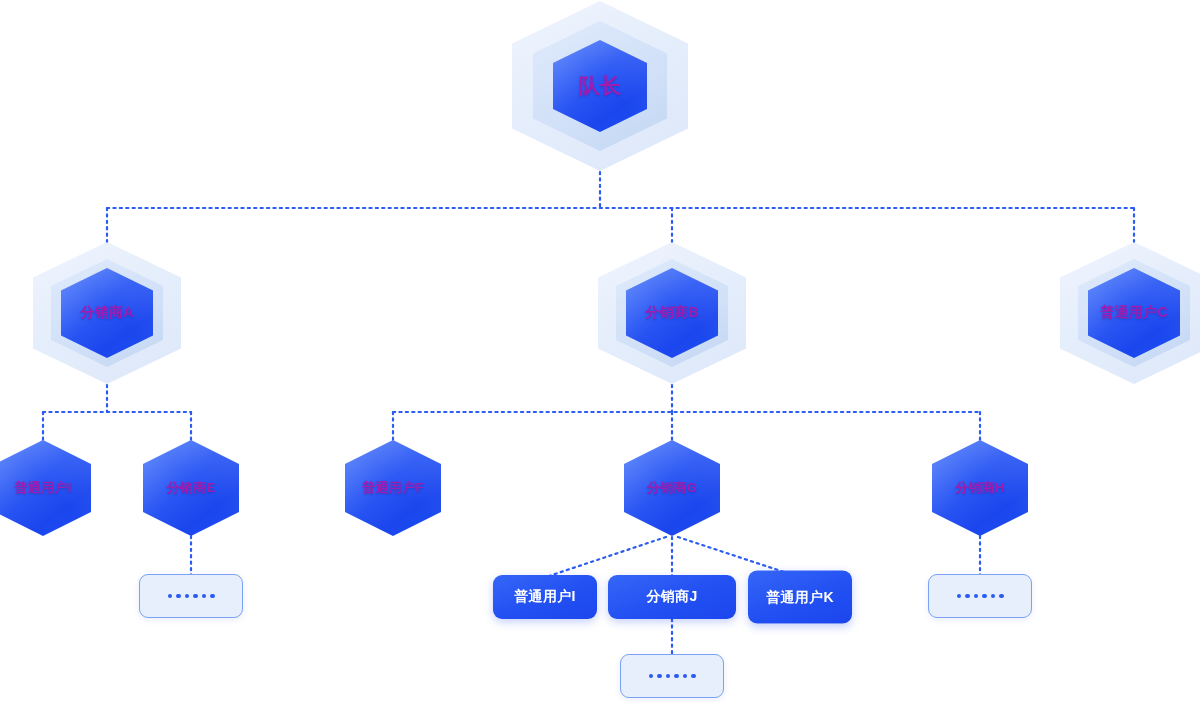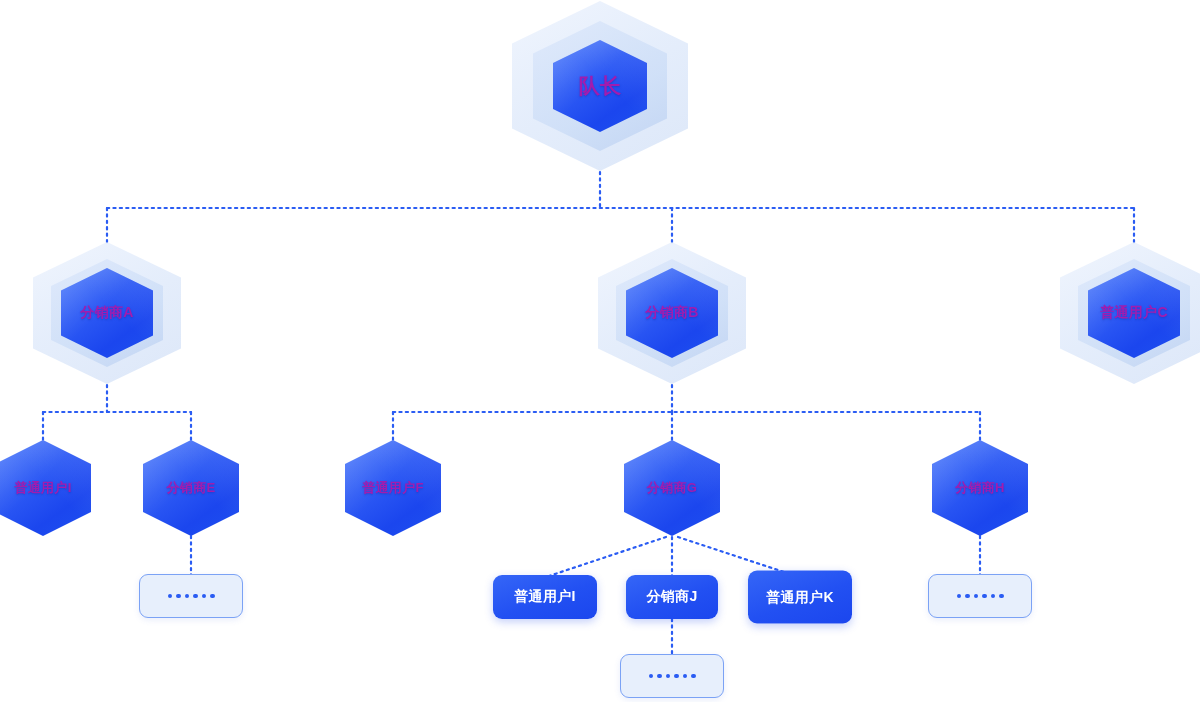--- a/index.html
+++ b/index.html
@@ -236,21 +236,21 @@
       <div class="hex hex-core"></div>
       <span class="hex-label">分销商H</span>
     </div>
   </div>
 
   <div class="node" style="left:545px; top:597px;">
     <div class="rect rect-solid" style="width:104px; height:44px;">普通用户I</div>
   </div>
 
   <div class="node" style="left:672px; top:597px;">
-    <div class="rect rect-solid" style="width:92px; height:44px;">分销商J</div>
+    <div class="rect rect-solid" style="width:128px; height:44px;">分销商J</div>
   </div>
 
   <div class="node" style="left:800px; top:597px;">
     <div class="rect rect-solid" style="width:104px; height:53px;">普通用户K</div>
   </div>
 
   <div class="node" style="left:191px; top:596px;">
     <div class="rect rect-ellipsis" style="width:102px; height:42px;">
       <span class="dots">
         <i></i>

